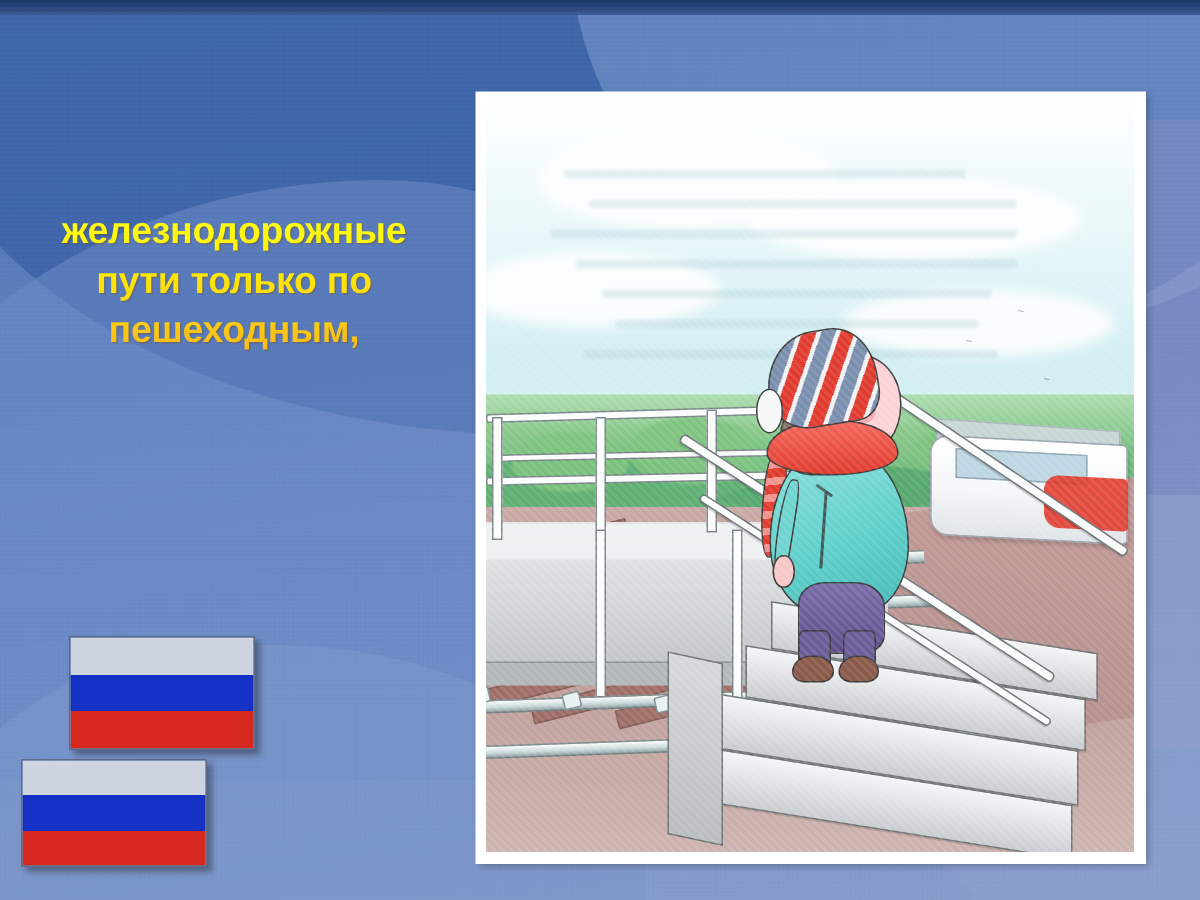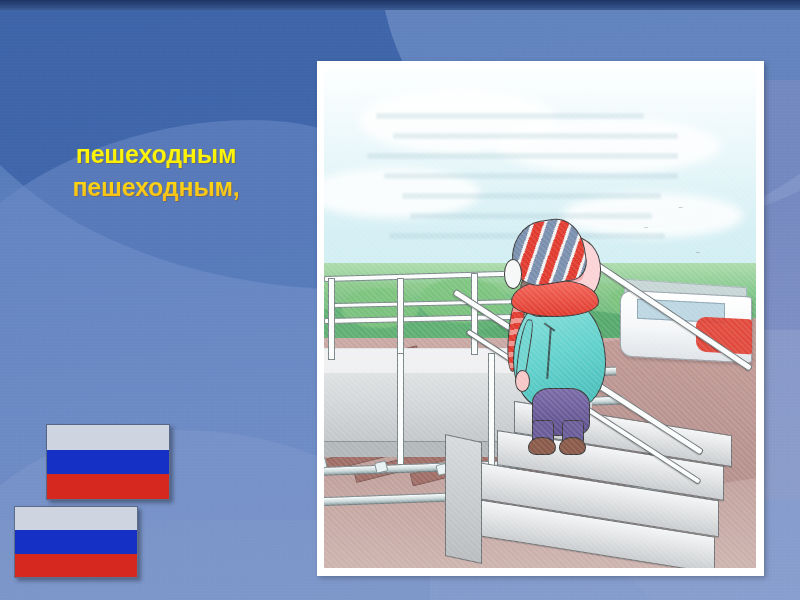--- a/index.html
+++ b/index.html
@@ -204,21 +204,22 @@
     <div class="wave wave-b"></div>
     <div class="wave wave-f"></div>
     <div class="wave wave-d"></div>
     <div class="wave wave-e"></div>
     <div class="wave wave-g"></div>
     <div class="topband"></div>
     <div class="noise"></div>
   </div>
 
   <div id="headline">
-    <span class="ln">пешеходным</span>
+    <span class="ln">железнодорожные</span>
+    <span class="ln">пути только по</span>
     <span class="ln">пешеходным,</span>
   </div>
 
   <div class="flag" id="flag-1">
     <div class="st white"></div>
     <div class="st blue"></div>
     <div class="st red"></div>
   </div>
   <div class="flag" id="flag-2">
     <div class="st white"></div>

